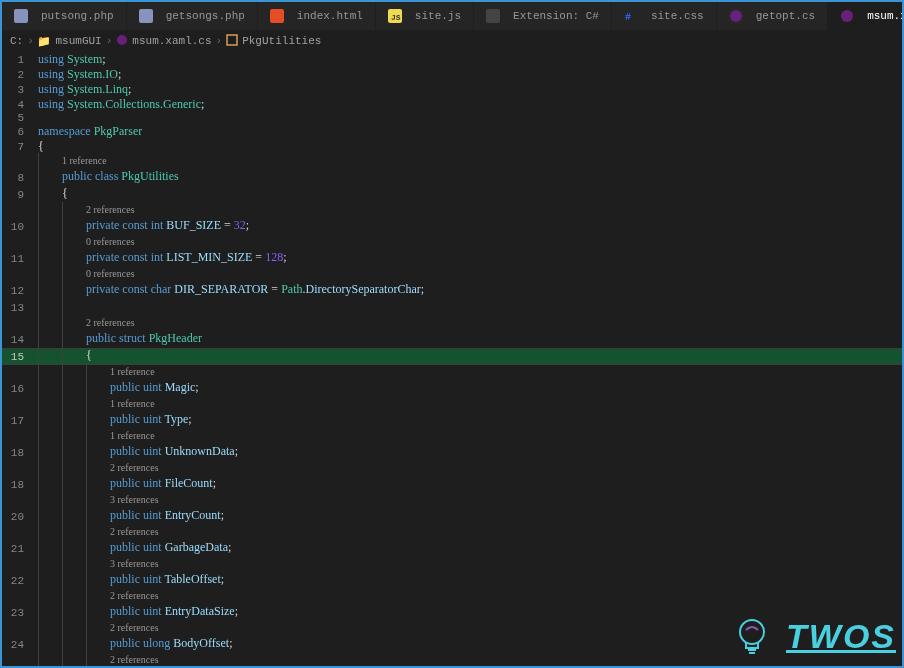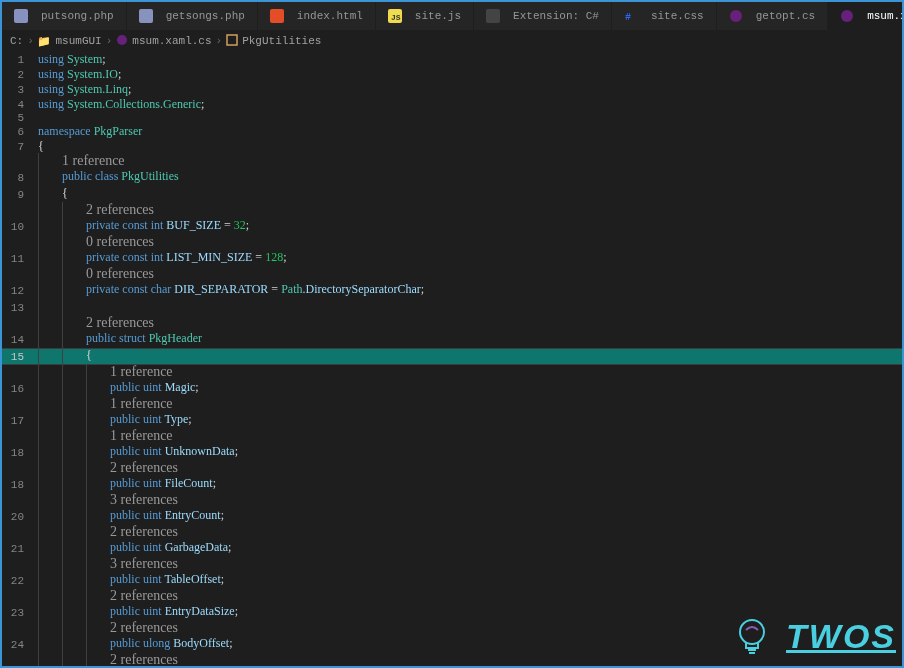--- a/index.html
+++ b/index.html
@@ -51,46 +51,46 @@
   height: 618px;
   overflow: hidden;
 }
 .line {
   display: flex;
   align-items: center;
   height: 17px;
   position: relative;
 }
 .line.codelens { height: 15px; }
-.line.highlight { background: #0f766e; border: 1px solid #3a3d3e; border-left: none; border-right: none; }
+.line.highlight { background: #14532d; border: 1px solid #3a3d3e; border-left: none; border-right: none; }
 .gutter {
   width: 36px;
   text-align: right;
   padding-right: 14px;
   color: #858585;
   font-size: 11px;
   flex-shrink: 0;
 }
 .line.highlight .gutter { color: #c6c6c6; }
 .guide {
   border-left: 1px solid #404040;
   display: inline-block;
   width: 24px;
   height: 17px;
   vertical-align: top;
 }
 .codelens-txt {
-  font-size: 14px;
+  font-size: 10px;
   color: #999;
 }
 .code { white-space: pre; font-family: Liberation Serif, serif; }
 .kw { color: #569cd6; }
 .type { color: #4ec9b0; }
 .ident { color: #9cdcfe; }
-.num { color: #22c55e; }
+.num { color: #8b5cf6; }
 .punct { color: #d4d4d4; }
 .ns { color: #4ec9b0; }
 .watermark {
   position: absolute;
   right: 8px;
   bottom: 8px;
   display: flex;
   align-items: center;
   gap: 10px;
   pointer-events: none;

